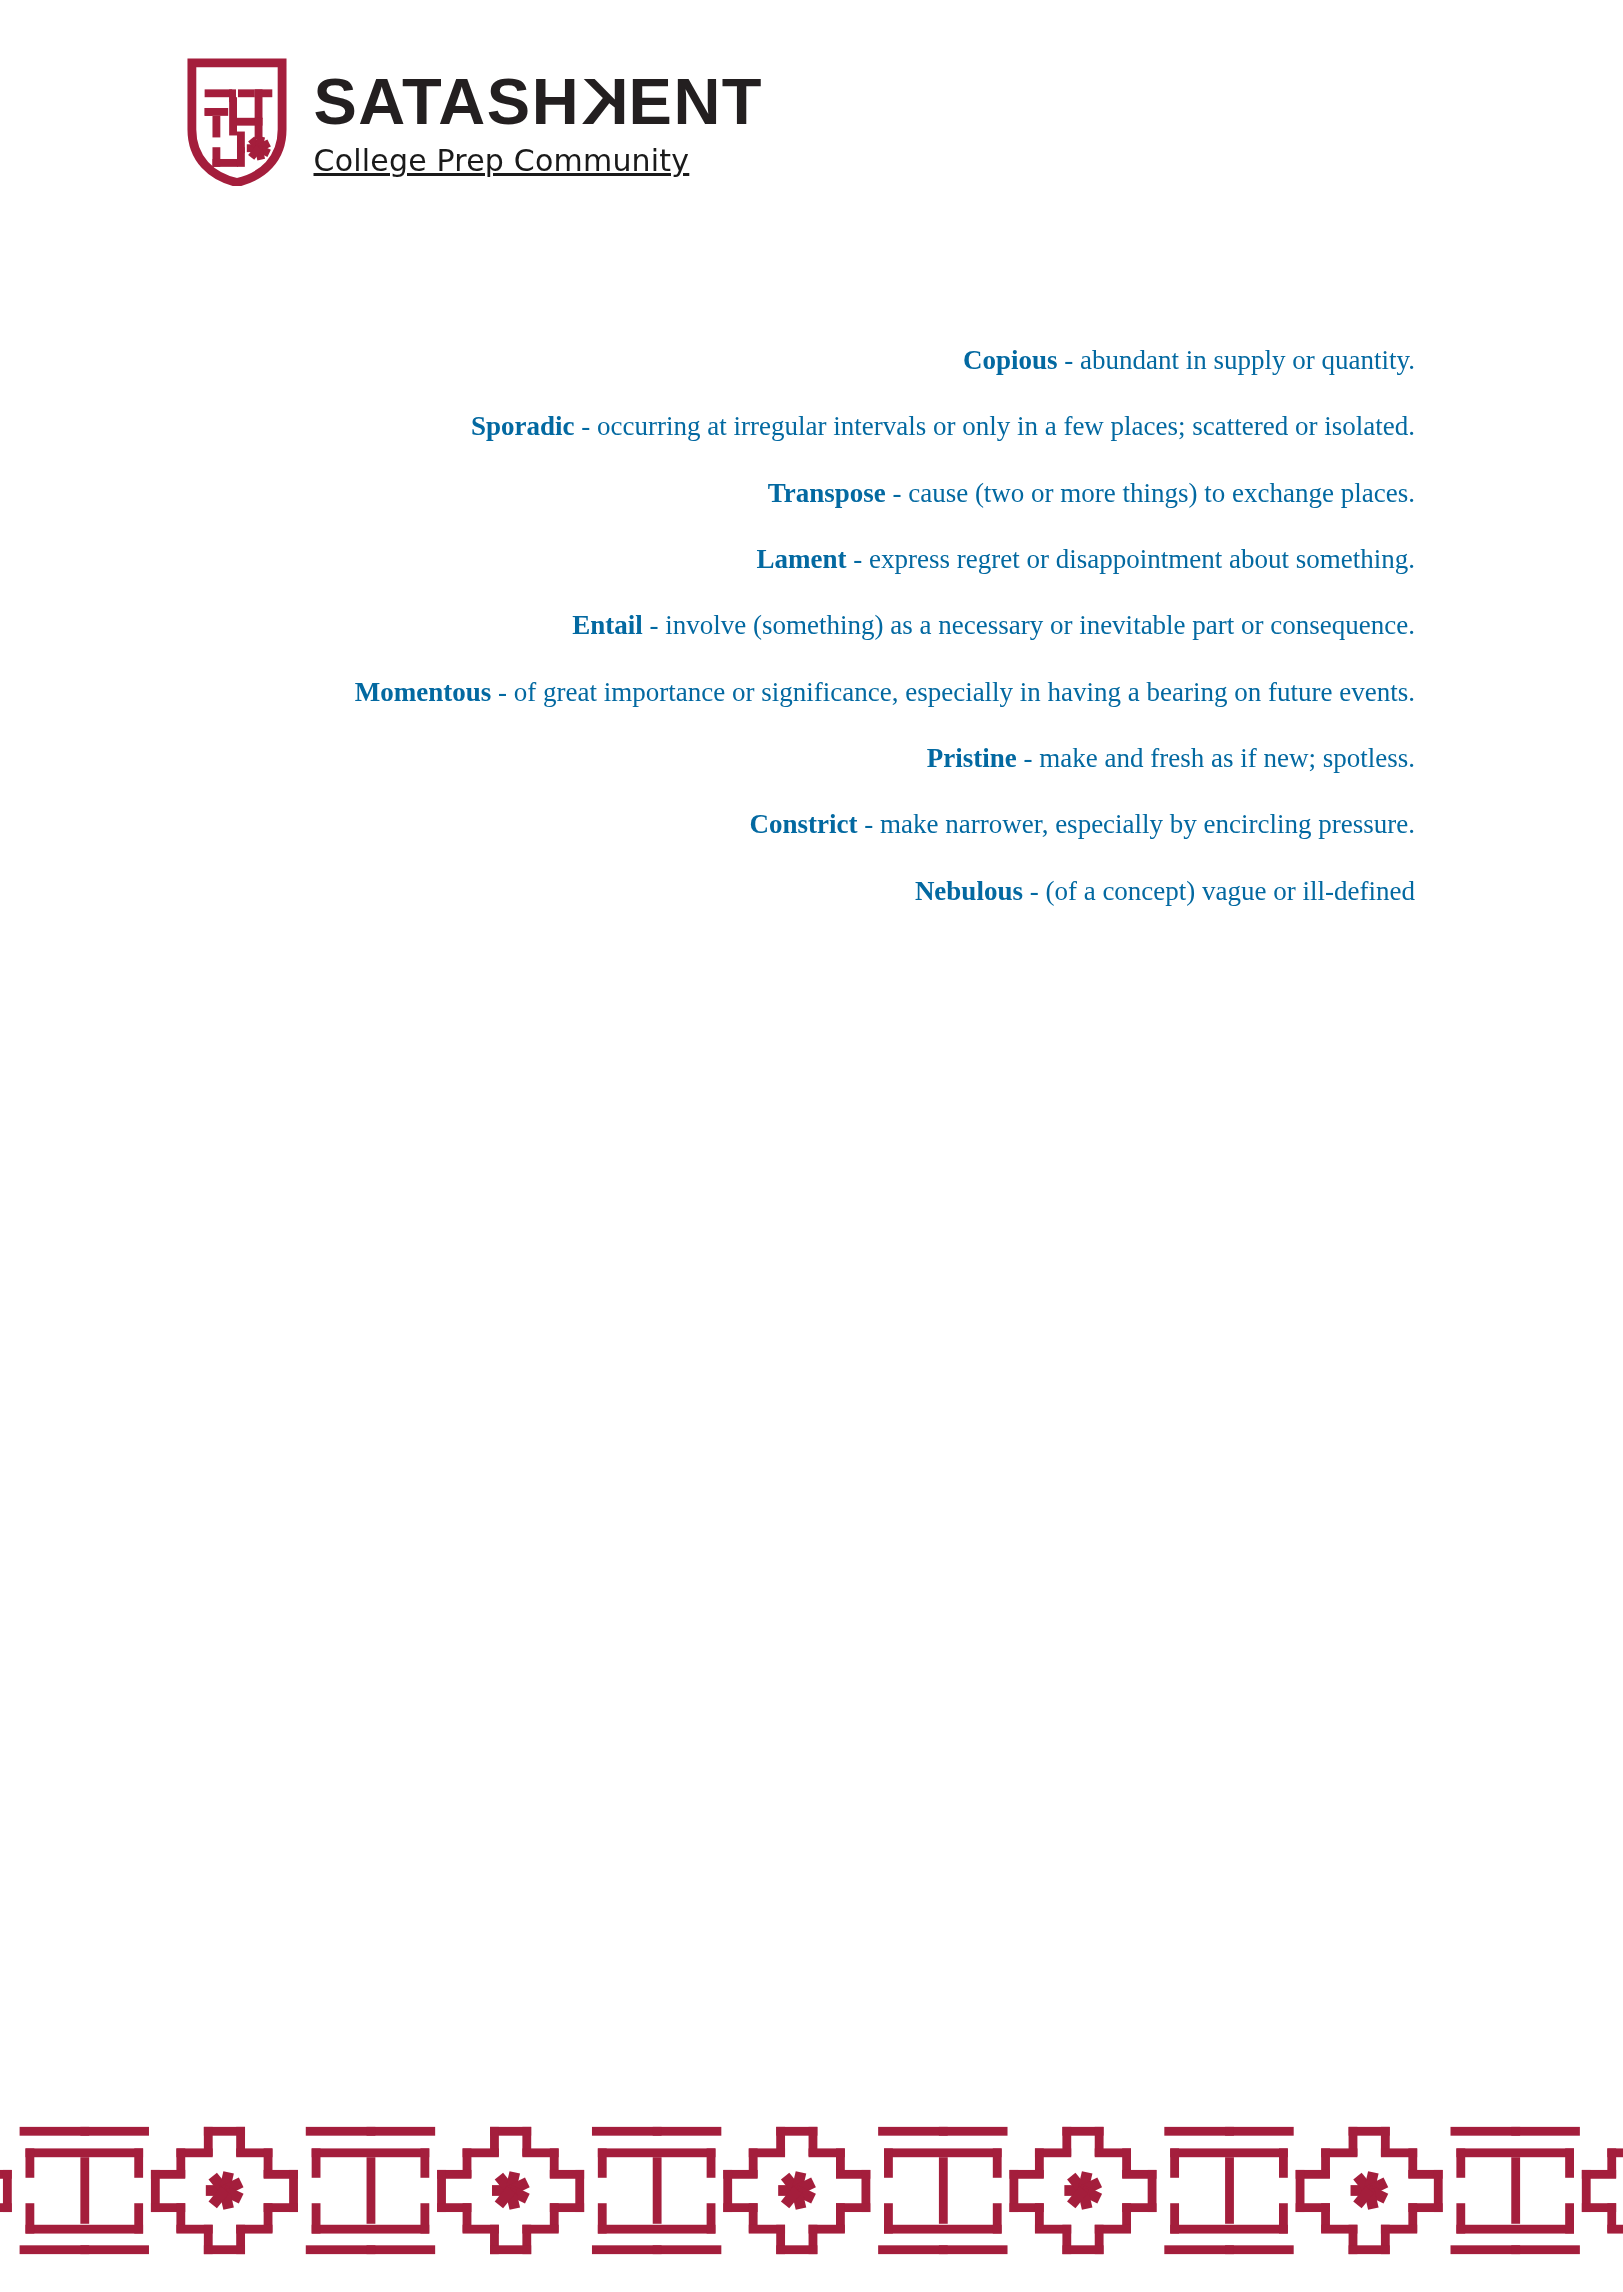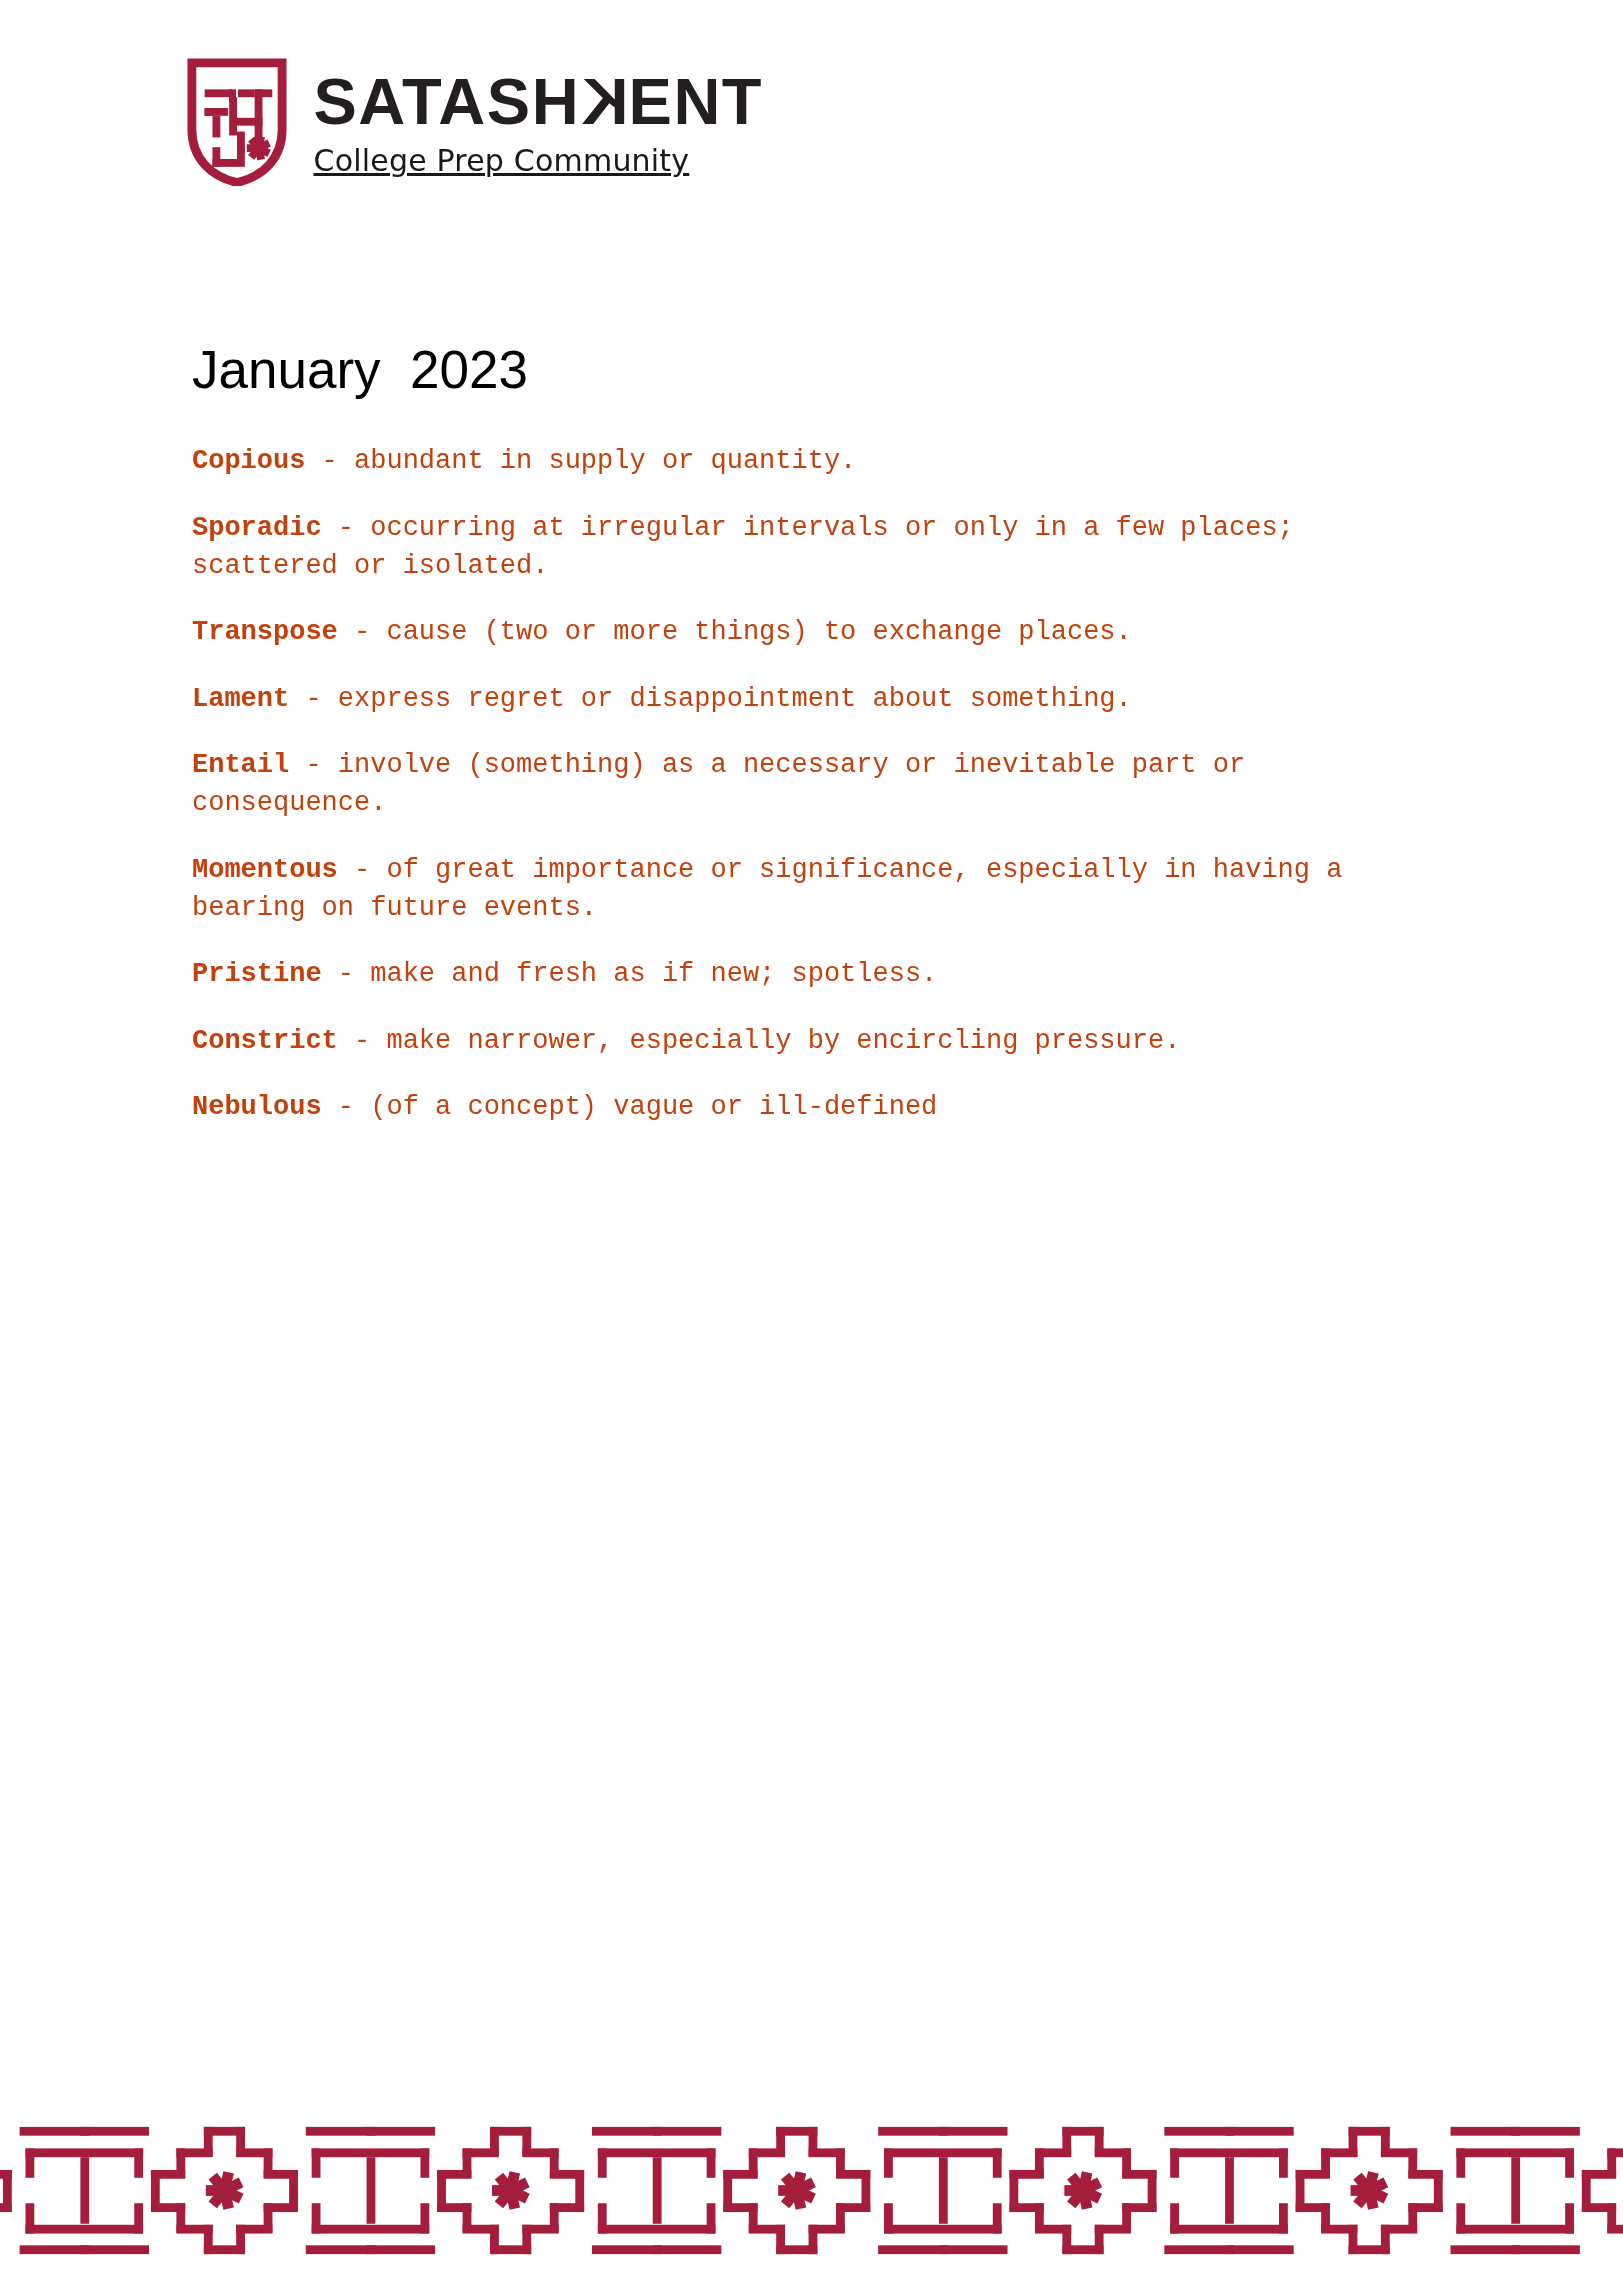--- a/index.html
+++ b/index.html
@@ -76,25 +76,26 @@
     line-height: 1.1;
     margin: 0 0 43px 0;
     white-space: pre;
   }
   .vocab-list {
     margin: 0;
     padding: 0;
     list-style: none;
   }
   .vocab-entry {
-    font-family: Liberation Mono, monospace;
+    font-family: Liberation Serif, serif;
     font-size: 27px;
     line-height: 1.42;
-    color: #c2410c;
+    color: #0369a1;
     margin: 0 0 28px 0;
+    text-align: right;
   }
   .vocab-term {
     font-weight: 700;
   }
   .vocab-def {
     font-weight: 400;
   }
 
   
   .footer-border {
@@ -161,21 +162,20 @@
 
   <div class="wordmark">
     <div class="wordmark-title"><span>SATASH</span><span class="flip-k">K</span><span>ENT</span></div>
     <div class="wordmark-sub">College Prep Community</div>
   </div>
 
 </div>
 
 <div class="doc-body">
 
-  <h1 class="doc-title">January  2023</h1>
 
   <ul class="vocab-list">
     <li class="vocab-entry"><span class="vocab-term">Copious</span><span class="vocab-def"> - </span><span class="vocab-def">abundant in supply or quantity.</span></li>
     <li class="vocab-entry"><span class="vocab-term">Sporadic</span><span class="vocab-def"> - </span><span class="vocab-def">occurring at irregular intervals or only in a few places; scattered or isolated.</span></li>
     <li class="vocab-entry"><span class="vocab-term">Transpose</span><span class="vocab-def"> - </span><span class="vocab-def">cause (two or more things) to exchange places.</span></li>
     <li class="vocab-entry"><span class="vocab-term">Lament</span><span class="vocab-def"> - </span><span class="vocab-def">express regret or disappointment about something.</span></li>
     <li class="vocab-entry"><span class="vocab-term">Entail</span><span class="vocab-def"> - </span><span class="vocab-def">involve (something) as a necessary or inevitable part or consequence.</span></li>
     <li class="vocab-entry"><span class="vocab-term">Momentous</span><span class="vocab-def"> - </span><span class="vocab-def">of great importance or significance, especially in having a bearing on future events.</span></li>
     <li class="vocab-entry"><span class="vocab-term">Pristine</span><span class="vocab-def"> - </span><span class="vocab-def">make and fresh as if new; spotless.</span></li>
     <li class="vocab-entry"><span class="vocab-term">Constrict</span><span class="vocab-def"> - </span><span class="vocab-def">make narrower, especially by encircling pressure.</span></li>

